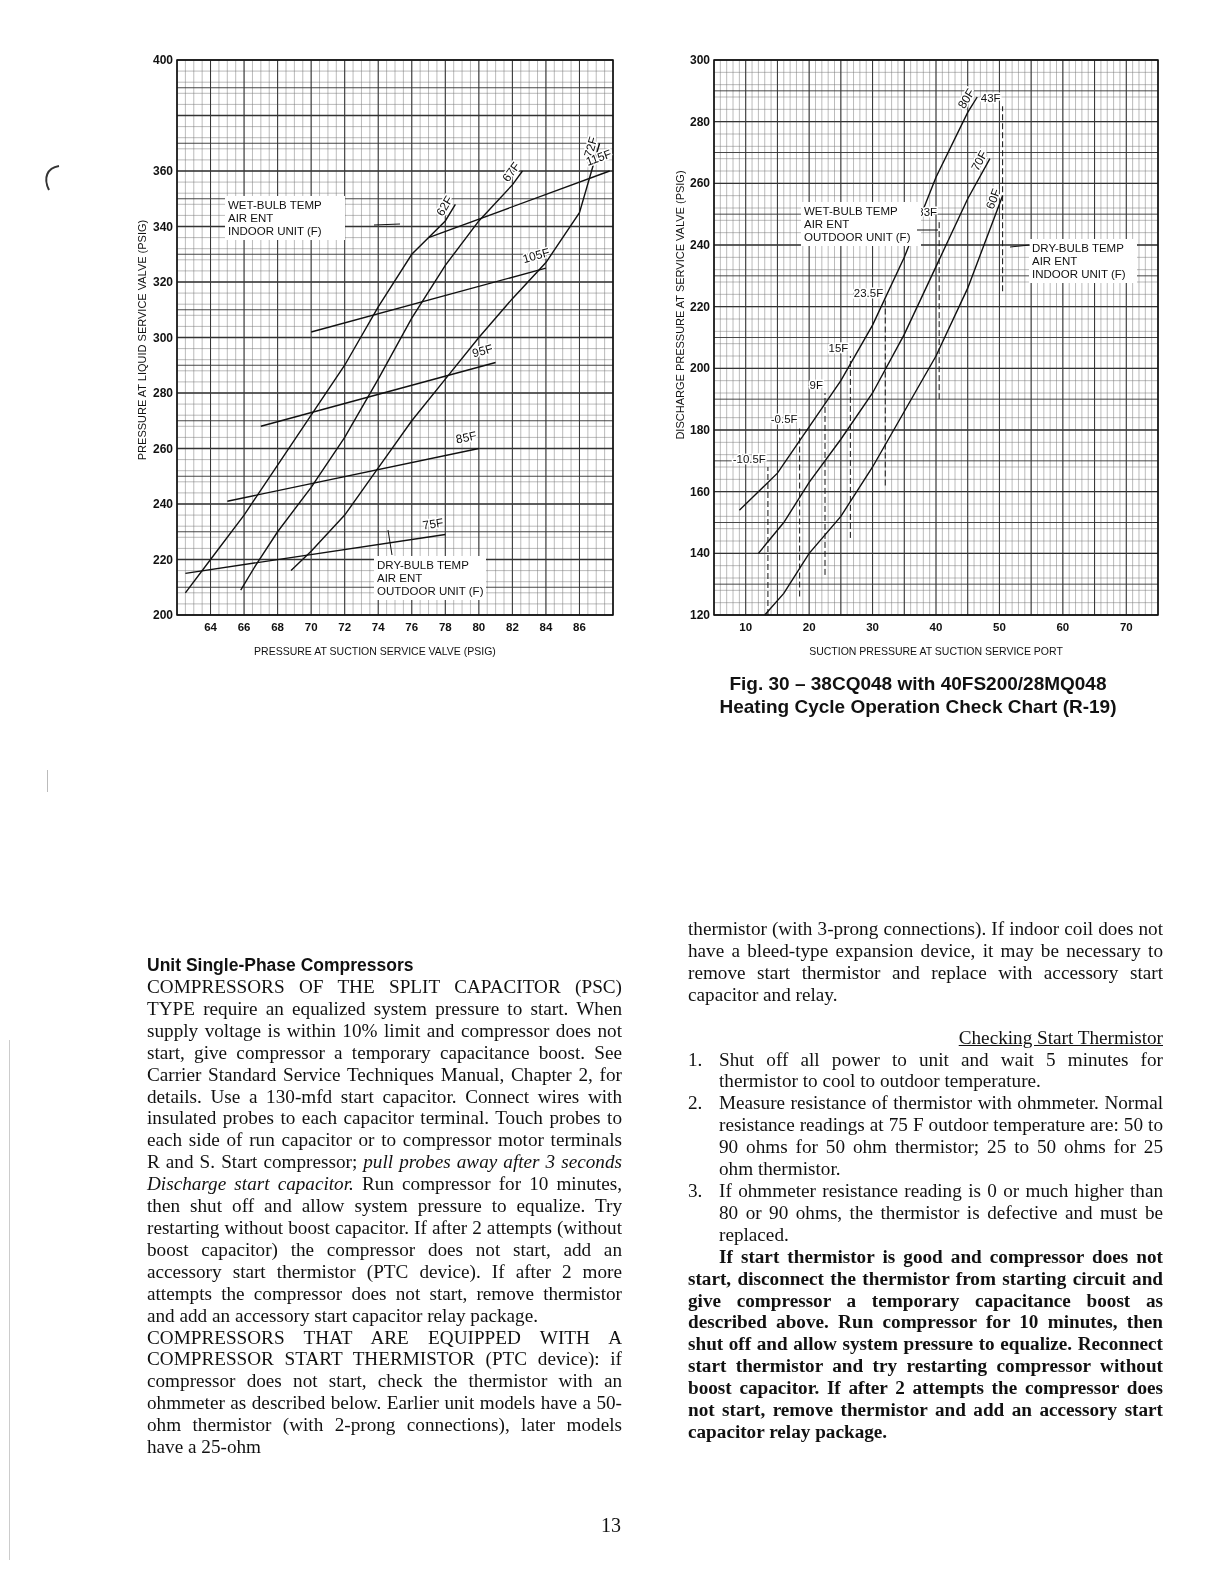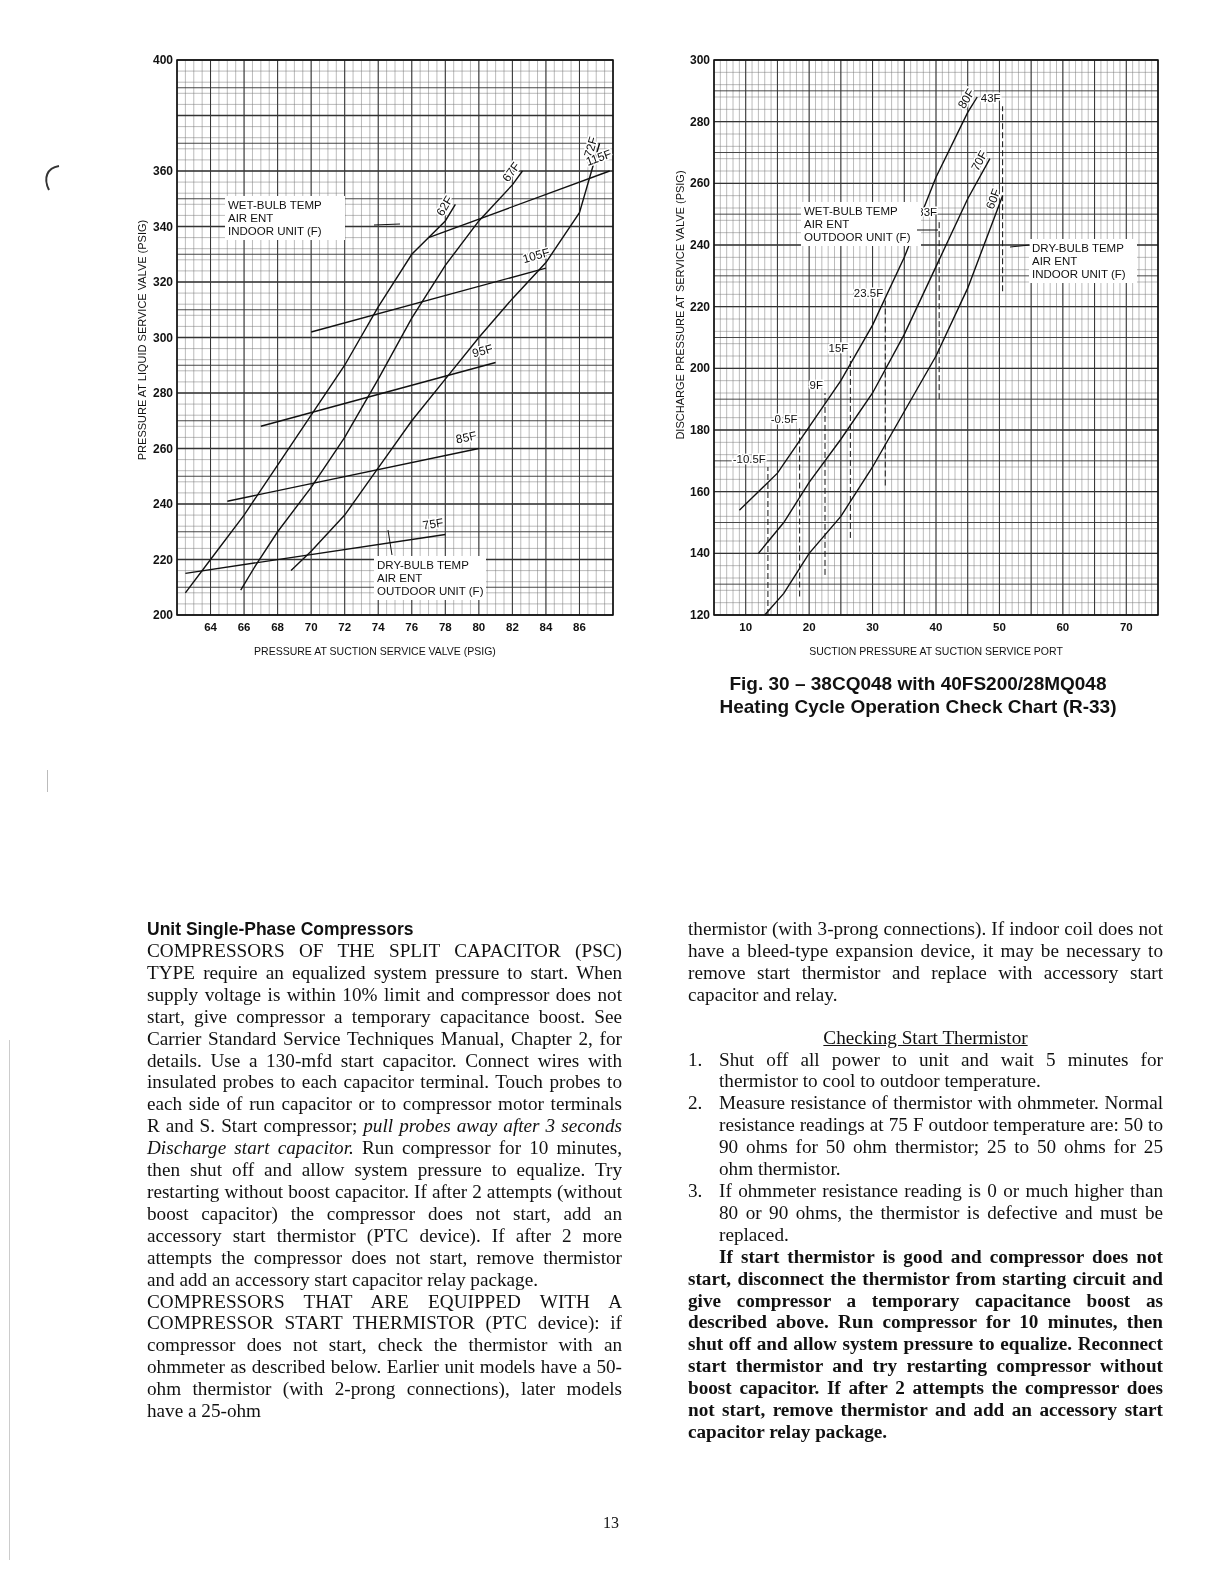--- a/index.html
+++ b/index.html
@@ -3,27 +3,27 @@
 <meta charset="utf-8">
 <style>
   html, body { margin: 0; padding: 0; background: #ffffff; }
   body { width: 1222px; height: 1583px; position: relative; overflow: hidden; font-family: "Liberation Serif", serif; color: #111; }
   .chart { position: absolute; }
   .chart svg { display: block; }
   .chart text { font-family: "Liberation Sans", sans-serif; fill: #111; }
   .caption { position: absolute; text-align: center; font-family: "Liberation Sans", sans-serif; font-weight: bold; font-size: 19px; line-height: 23px; color: #111; }
   .column { position: absolute; font-size: 19.2px; line-height: 21.9px; text-align: justify; }
   .column p { margin: 0; }
-  .section-heading { font-family: "Liberation Sans", sans-serif; font-weight: bold; font-size: 17.5px; line-height: 22px; text-align: left; }
-  .subheading { text-decoration: underline; text-align: center; margin-top: 21px !important; }
+  .section-heading { font-family: "Liberation Sans", sans-serif; font-weight: bold; font-size: 17.5px; line-height: 22px; text-align: left; margin-top: 36px; }
+  .subheading { text-decoration: underline; text-align: right; margin-top: 21px !important; }
   .list { margin: 0; padding: 0; list-style: none; }
   .list li { position: relative; padding-left: 31px; }
   .list li .num { position: absolute; left: 0; top: 0; }
   .indent { text-indent: 31px; font-weight: bold; }
-  .page-number { position: absolute; left: 0; width: 1222px; top: 1514px; text-align: center; font-size: 16px; }
+  .page-number { position: absolute; left: 0; width: 1222px; top: 1514px; text-align: center; font-size: 20px; }
   .scan-mark { position: absolute; }
 </style>
 </head>
 <body>
 
 <svg class="scan-mark" style="left:35px;top:160px" width="30" height="40" viewBox="0 0 30 40">
   <path d="M24 6 C12 8 8 18 14 30" stroke="#333" stroke-width="2" fill="none"></path>
 </svg>
 <div class="scan-mark" style="left:47px;top:770px;width:1px;height:22px;background:#bbb"></div>
 <div class="scan-mark" style="left:9px;top:1040px;width:1px;height:520px;background:#ccc"></div>
@@ -444,21 +444,21 @@
         <text x="362" y="228" font-size="11.5">INDOOR UNIT (F)</text>
         <line x1="360" y1="195" x2="340" y2="197" stroke="#111" stroke-width="1"></line>
       </g>
     </svg>
 </div>
 
 <div class="caption" style="left:130px;top:672px;width:500px;">
 </div>
 <div class="caption" style="left:668px;top:672px;width:500px;">
   <div>Fig. 30 – 38CQ048 with 40FS200/28MQ048</div>
-  <div>Heating Cycle Operation Check Chart (R-33)</div>
+  <div>Heating Cycle Operation Check Chart (R-19)</div>
 </div>
 
 <div class="column" style="left:147px;top:918px;width:475px;">
   <div class="section-heading">Unit Single-Phase Compressors</div>
   <p><span>COMPRESSORS OF THE SPLIT CAPACITOR (PSC) TYPE require an equalized system pressure to start. When supply voltage is within 10% limit and compressor does not start, give compressor a temporary capacitance boost. See Carrier Standard Service Techniques Manual, Chapter 2, for details. Use a 130-mfd start capacitor. Connect wires with insulated probes to each capacitor terminal. Touch probes to each side of run capacitor or to compressor motor terminals R and S. Start compressor; </span><i>pull probes away after 3 seconds Discharge start capacitor.</i><span> Run compressor for 10 minutes, then shut off and allow system pressure to equalize. Try restarting without boost capacitor. If after 2 attempts (without boost capacitor) the compressor does not start, add an accessory start thermistor (PTC device). If after 2 more attempts the compressor does not start, remove thermistor and add an accessory start capacitor relay package.</span></p>
   <p>COMPRESSORS THAT ARE EQUIPPED WITH A COMPRESSOR START THERMISTOR (PTC device): if compressor does not start, check the thermistor with an ohmmeter as described below. Earlier unit models have a 50-ohm thermistor (with 2-prong connections), later models have a 25-ohm</p>
 </div>
 
 <div class="column" style="left:688px;top:918px;width:475px;">
   <p>thermistor (with 3-prong connections). If indoor coil does not have a bleed-type expansion device, it may be necessary to remove start thermistor and replace with accessory start capacitor and relay.</p>

